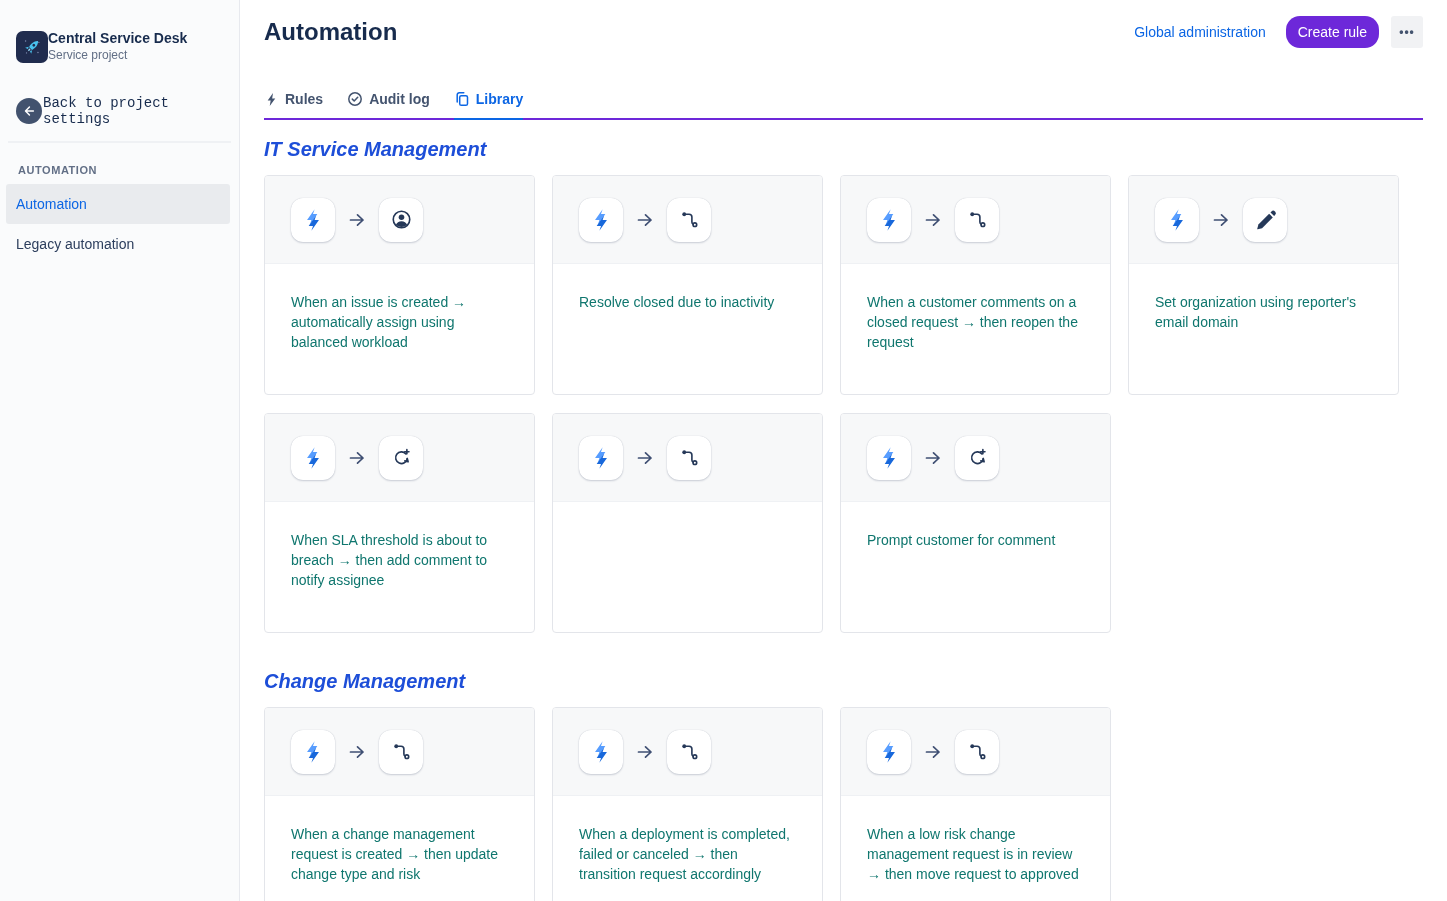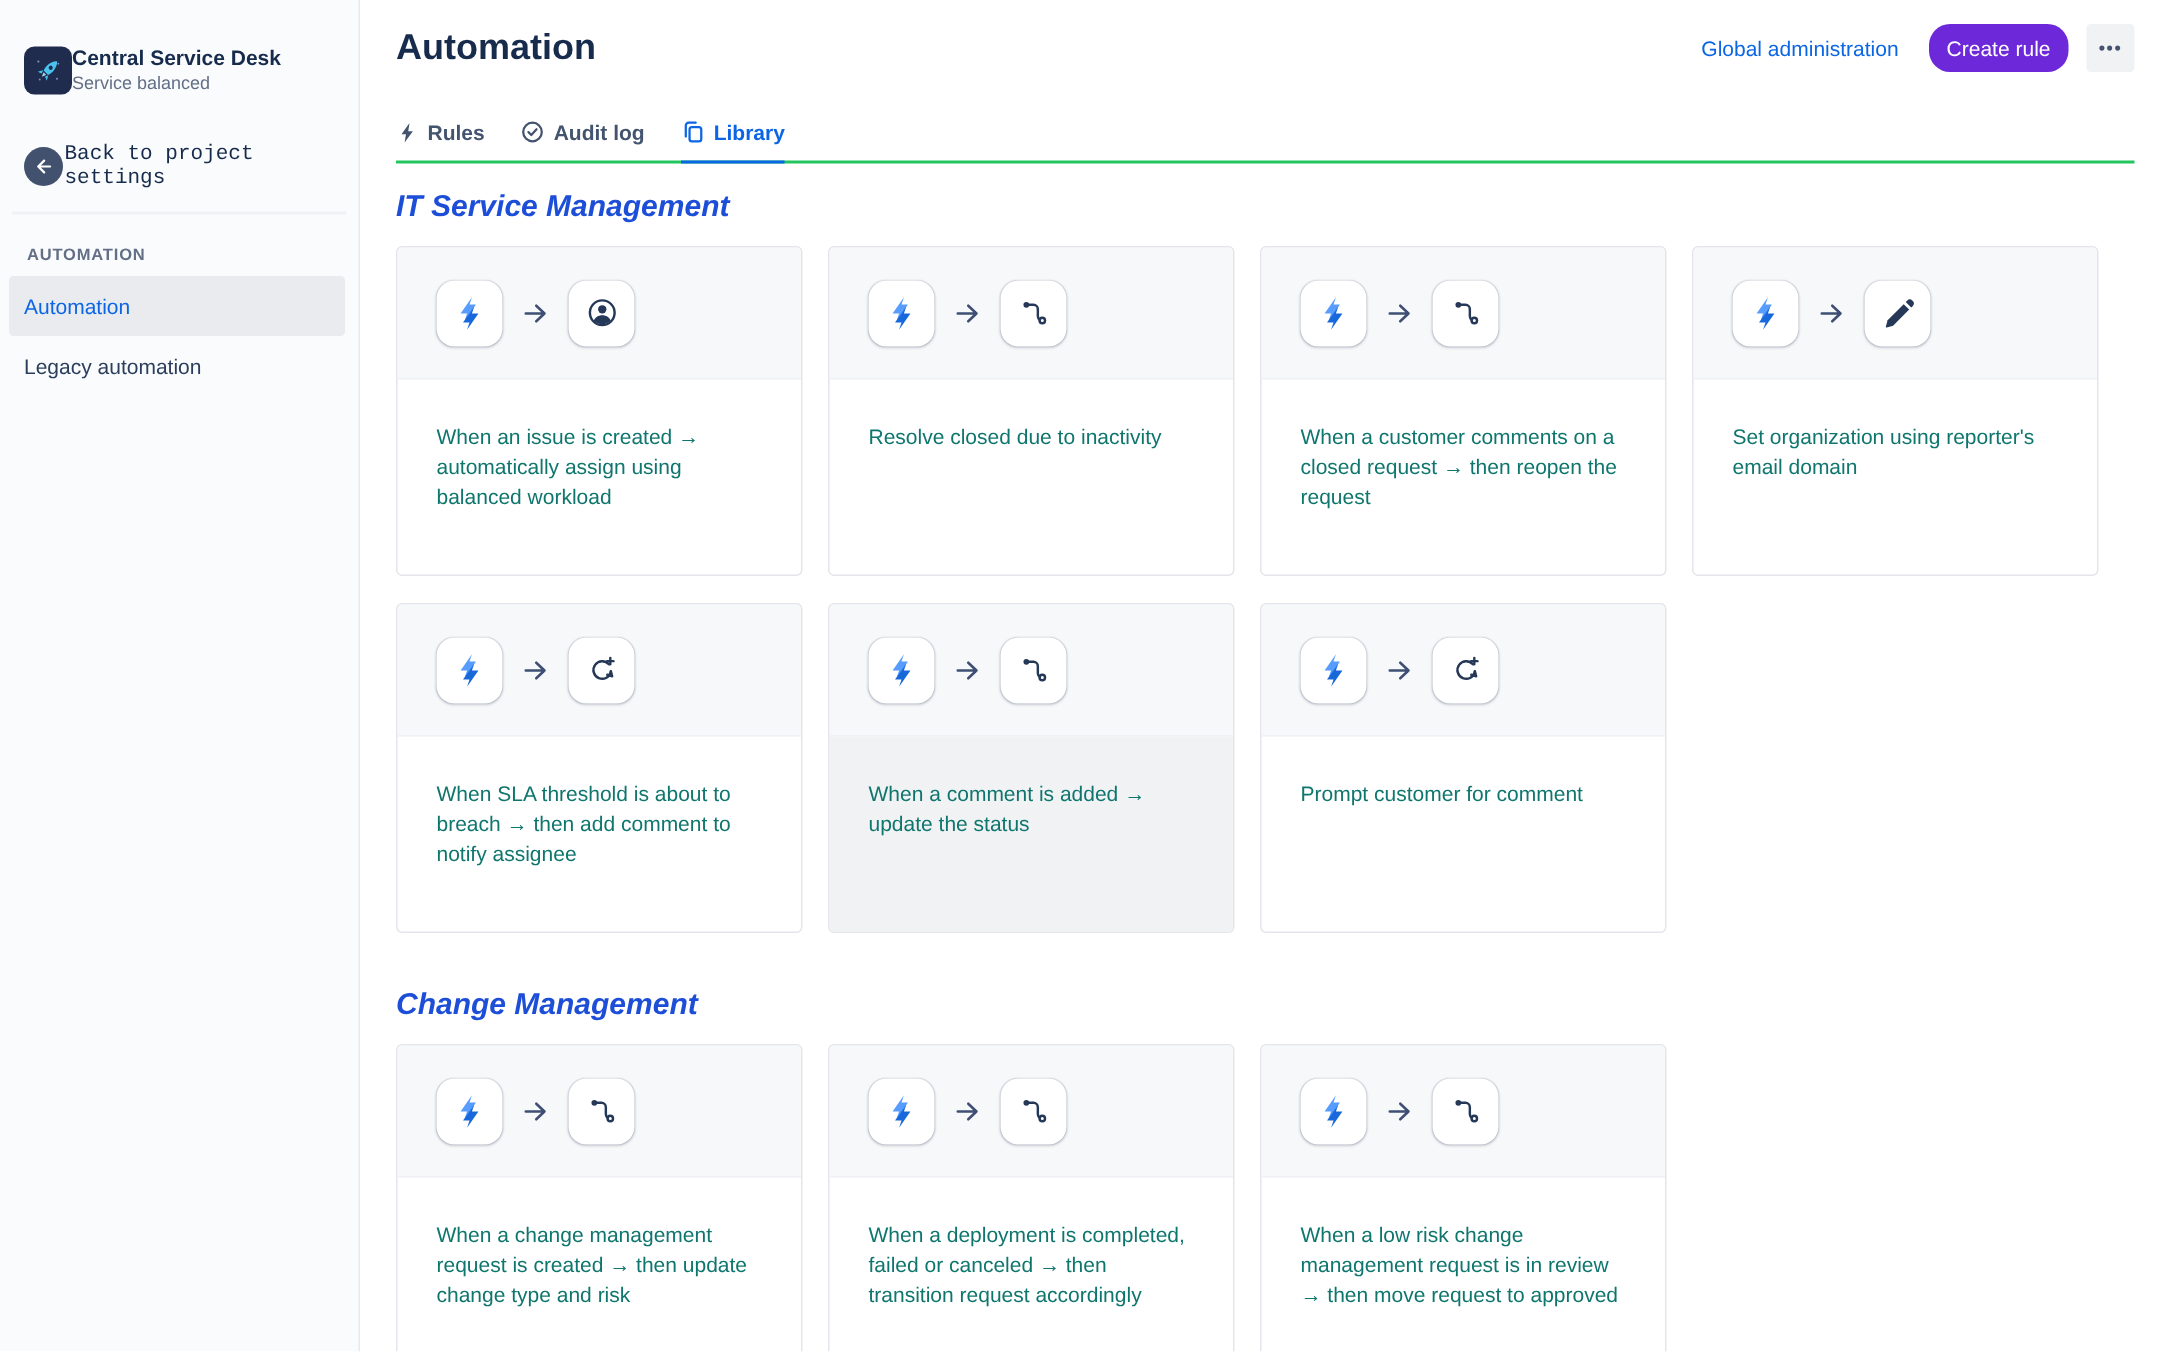--- a/index.html
+++ b/index.html
@@ -74,22 +74,22 @@
   }
   .btn-more {
     background:#F1F2F4; border:none; border-radius:3px;
     width:32px; height:32px; cursor:pointer;
     color:#44546F; font-size:12px; font-weight:700; letter-spacing:1px;
     display:flex; align-items:center; justify-content:center;
     font-family:inherit;
   }
 
   .tabs {
-    display:flex; gap:24px; margin-top:32px;
-    border-bottom:2px solid #22c55e;
+    display:flex; gap:24px; margin-top:43px;
+    border-bottom:2px solid #6d28d9;
   }
   .tab {
     display:flex; align-items:center; gap:6px;
     padding-bottom:11px; margin-bottom:-2px;
     font-size:14px; font-weight:600; color:#44546F;
     cursor:pointer; border-bottom:2px solid transparent;
   }
   .tab.selected { color:#0C66E4; border-bottom-color:#0C66E4; }
 
   .rule-section .section-title {
@@ -139,21 +139,21 @@
         <g transform="rotate(45 12 12)">
           <path d="M12 2.6c2 1.8 3 4.5 3 7.3 0 1.5-.2 3-.7 4.3h-4.6c-.5-1.3-.7-2.8-.7-4.3 0-2.8 1-5.5 3-7.3z" fill="#49C3EE"></path>
           <circle cx="12" cy="9.2" r="1.5" fill="#202C4E"></circle>
           <path d="M9.4 14.4l-2.1 3.5 3-1.1zM14.6 14.4l2.1 3.5-3-1.1z" fill="#49C3EE"></path>
           <path d="M10.7 15.2h2.6l-1.3 3.2z" fill="#9ADCF6"></path>
         </g>
       </svg>
     </div>
     <div class="project-text">
       <div class="project-name">Central Service Desk</div>
-      <div class="project-type">Service balanced</div>
+      <div class="project-type">Service project</div>
     </div>
   </div>
 
   <div class="back-row">
     <span class="back-circle">
       <svg width="14" height="14" viewBox="0 0 16 16">
         <path d="M8.5 3.5L4 8l4.5 4.5M4.4 8H13" fill="none" stroke="#fff" stroke-width="1.7" stroke-linecap="round" stroke-linejoin="round"></path>
       </svg>
     </span>
     <span class="back-label">Back to project settings</span>
@@ -355,21 +355,20 @@
       <span class="icon-tile action-tile">
 
         <svg class="action-glyph" width="23" height="23" viewBox="0 0 24 24">
           <circle cx="6.5" cy="6.5" r="2" fill="#253858"></circle>
           <path d="M8.5 6.5h3a3 3 0 0 1 3 3v5a3 3 0 0 0 1.3 2.4" fill="none" stroke="#253858" stroke-width="1.7" stroke-linecap="round"></path>
           <circle cx="17.6" cy="17.4" r="1.9" fill="none" stroke="#253858" stroke-width="1.7"></circle>
         </svg>
 
       </span>
     </div>
-    <div class="card-body">When a comment is added → update the status</div>
   </div>
 
   <div class="rule-card">
     <div class="card-iconbar">
       <span class="icon-tile">
         <svg width="26" height="26" viewBox="0 0 24 24">
           <path d="M13.5 2L6.5 12h4L9 16.5 16 6.5h-4z" fill="#579DFF"></path>
           <path d="M10.5 22l7-10h-4L15 7.5 8 17.5h4z" fill="#1868DB"></path>
         </svg>
       </span>

